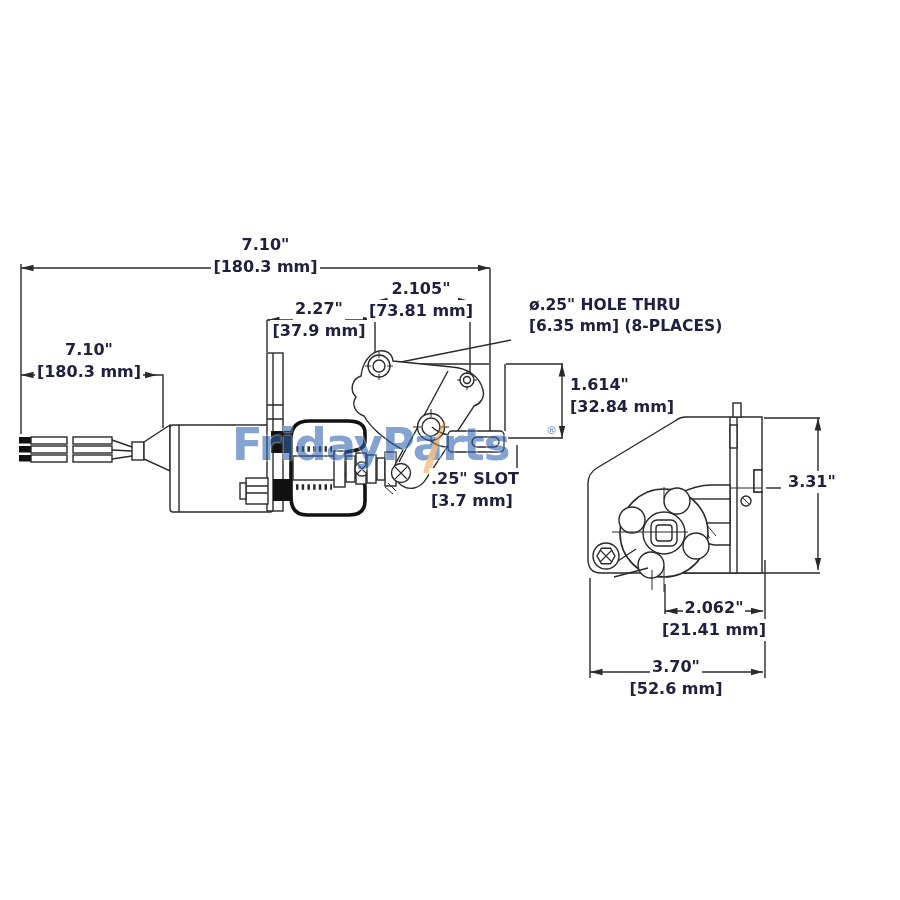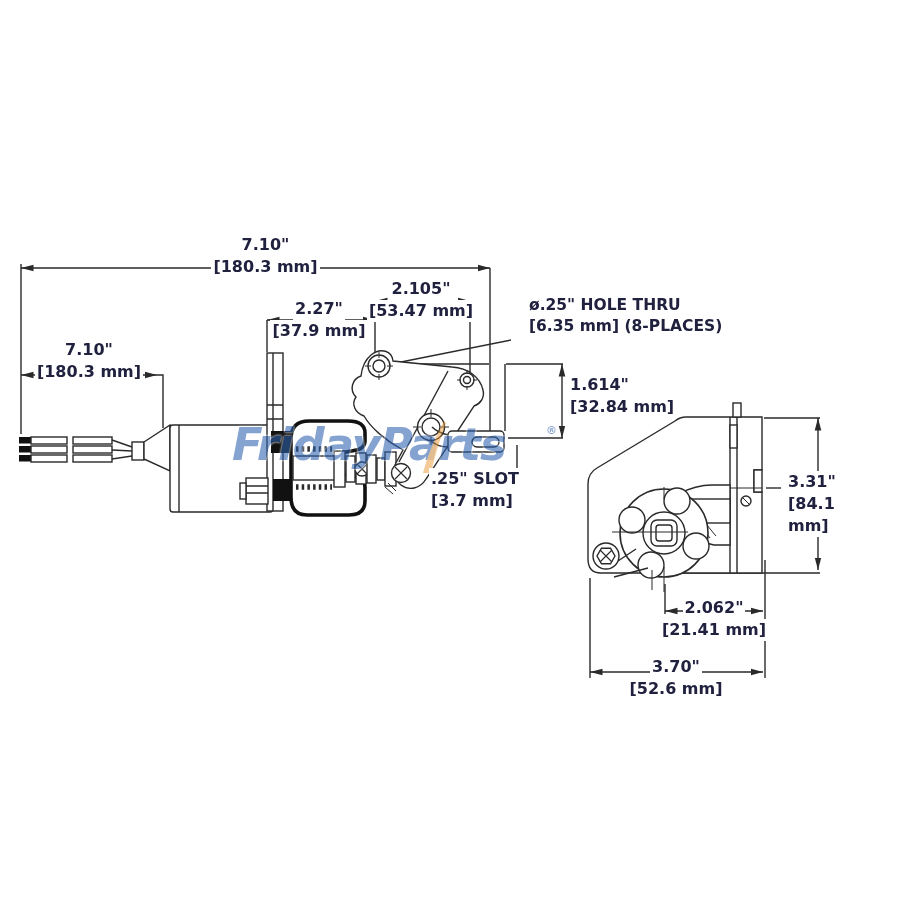--- a/index.html
+++ b/index.html
@@ -7,21 +7,21 @@
          font-family:"DejaVu Sans","Liberation Sans",sans-serif;}
   svg{position:absolute;left:0;top:0;}
   .lw{stroke:#2a2a2a;stroke-width:1.4;fill:none;}
   .dim{position:absolute;z-index:10;font-weight:bold;font-size:16px;line-height:1.38;
        color:#20203f;text-align:center;}
   .dim.la{text-align:left;}
   .dim span{background:#ffffff;padding:0 2px;display:inline-block;}
   .note{font-size:15.5px;}
   #watermark{position:absolute;z-index:5;left:232px;top:418px;width:340px;height:60px;
              opacity:0.58;pointer-events:none;}
-  #wm-text{position:absolute;left:0;top:0;font-size:45px;font-style:italic;font-weight:800;
+  #wm-text{position:absolute;left:0;top:0;font-size:45px;font-weight:800;
            letter-spacing:-1px;color:#2f62af;white-space:nowrap;
            text-shadow:0 0 2px #fff,0 0 2px #fff,0 0 3px #fff;}
   #wm-reg{position:absolute;left:314px;top:6px;font-size:11px;font-weight:bold;color:#2f62af;}
   #wm-swoosh{position:absolute;left:188px;top:2px;width:26px;height:54px;}
 </style>
 </head>
 <body>
 
 <div id="stage">
 
@@ -192,41 +192,40 @@
   <div><span>[180.3 mm]</span></div>
 </div>
 
 <div class="dim" style="left:266px;top:298px;width:106px;">
   <div><span>2.27"</span></div>
   <div><span>[37.9 mm]</span></div>
 </div>
 
 <div class="dim" style="left:366px;top:278px;width:110px;">
   <div><span>2.105"</span></div>
-  <div><span>[53.47 mm]</span></div>
+  <div><span>[73.81 mm]</span></div>
 </div>
 
 <div class="dim la note" style="left:527px;top:295px;width:210px;">
   <div><span>ø.25" HOLE THRU</span></div>
   <div><span>[6.35 mm] (8-PLACES)</span></div>
 </div>
 
 <div class="dim la" style="left:568px;top:374px;width:110px;">
   <div><span>1.614"</span></div>
   <div><span>[32.84 mm]</span></div>
 </div>
 
 <div class="dim la" style="left:429px;top:468px;width:100px;">
   <div><span>.25" SLOT</span></div>
   <div><span>[3.7 mm]</span></div>
 </div>
 
 <div class="dim la" style="left:786px;top:471px;width:95px;">
   <div><span>3.31"</span></div>
-  <div><span>[84.1 mm]</span></div>
 </div>
 
 <div class="dim" style="left:658px;top:597px;width:112px;">
   <div><span>2.062"</span></div>
   <div><span>[21.41 mm]</span></div>
 </div>
 
 <div class="dim" style="left:620px;top:656px;width:112px;">
   <div><span>3.70"</span></div>
   <div><span>[52.6 mm]</span></div>

